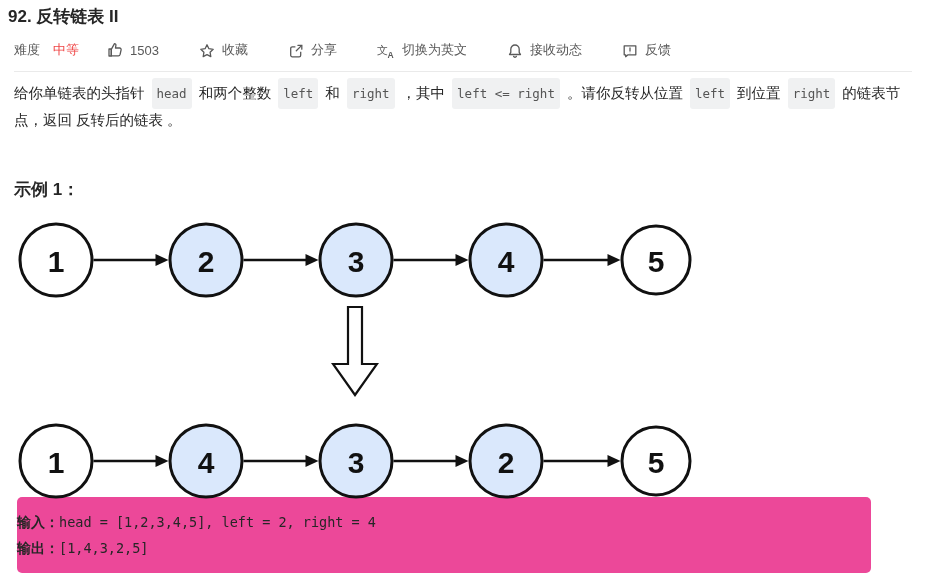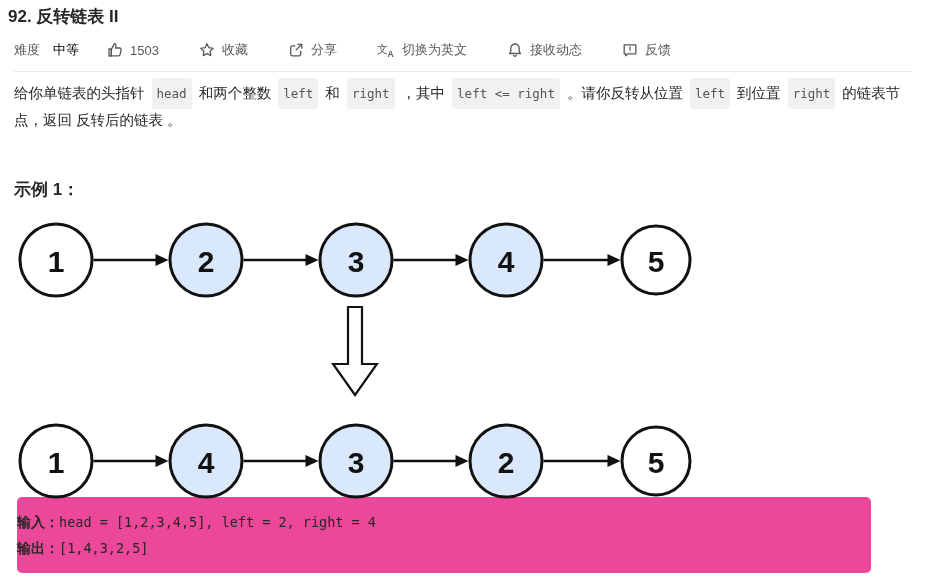--- a/index.html
+++ b/index.html
@@ -2,21 +2,21 @@
 <html><head>
 <meta charset="utf-8">
 <style>
   html,body { margin:0; padding:0; background:#ffffff; }
   .page {
     position:relative; width:930px; height:585px; background:#ffffff;
     font-family:"Liberation Sans","DejaVu Sans",sans-serif; color:#262626; overflow:hidden;
   }
   .title { position:absolute; left:8px; top:5px; margin:0; font-size:17px; font-weight:700; line-height:24px; color:#262626; }
   .toolbar { position:absolute; left:14px; top:39px; height:22px; display:flex; align-items:center; font-size:13px; color:#595959; white-space:nowrap; }
-  .tb-group { display:flex; align-items:center; gap:7px; margin-right:40px; cursor:pointer; }
+  .tb-group { display:flex; align-items:flex-end; gap:7px; margin-right:40px; cursor:pointer; }
   .tb-group.static { cursor:default; }
   .dif-label { margin-right:6px; }
   .dif-value { font-weight:400; }
   .divider { position:absolute; left:14px; top:71px; width:898px; border:none; border-top:1px solid #eaeaea; margin:0; }
   .desc { position:absolute; left:14px; top:80px; width:906px; margin:0; font-size:14.5px; line-height:27px; color:#262626; }
   .desc strong { font-weight:400; }
   .inline-code {
     font-family:"DejaVu Sans Mono","Liberation Mono",monospace; font-size:12.5px;
     background:#f0f1f2; color:#555555; padding:8px 5px; border-radius:3px; margin:0 3px;
   }
@@ -38,21 +38,21 @@
 </head>
 <body>
 
 <div class="page">
 
   <h1 class="title">92. 反转链表 II</h1>
 
   <div class="toolbar">
     <div class="tb-group static" style="margin-right:28px;">
       <span class="dif-label">难度</span>
-      <span class="dif-value" id="difficulty-badge" style="color: #000000;">中等</span>
+      <span class="dif-value" id="difficulty-badge" style="color: #ef4444;">中等</span>
     </div>
 
     <div class="tb-group">
       <span class="icon">
         <svg width="16" height="16" viewBox="0 0 16 16" fill="none" stroke="#595959" stroke-width="1.3" stroke-linejoin="round">
           <path d="M2 7h2.3v7H2z"></path>
           <path d="M4.3 13.8V7.4L7.5 1.6c.9 0 1.6.8 1.4 1.7L8.5 6h4.2c.9 0 1.6.9 1.4 1.8l-1 4.6c-.2.8-.9 1.4-1.7 1.4H4.3z"></path>
         </svg>
       </span>
       <span>1503</span>

